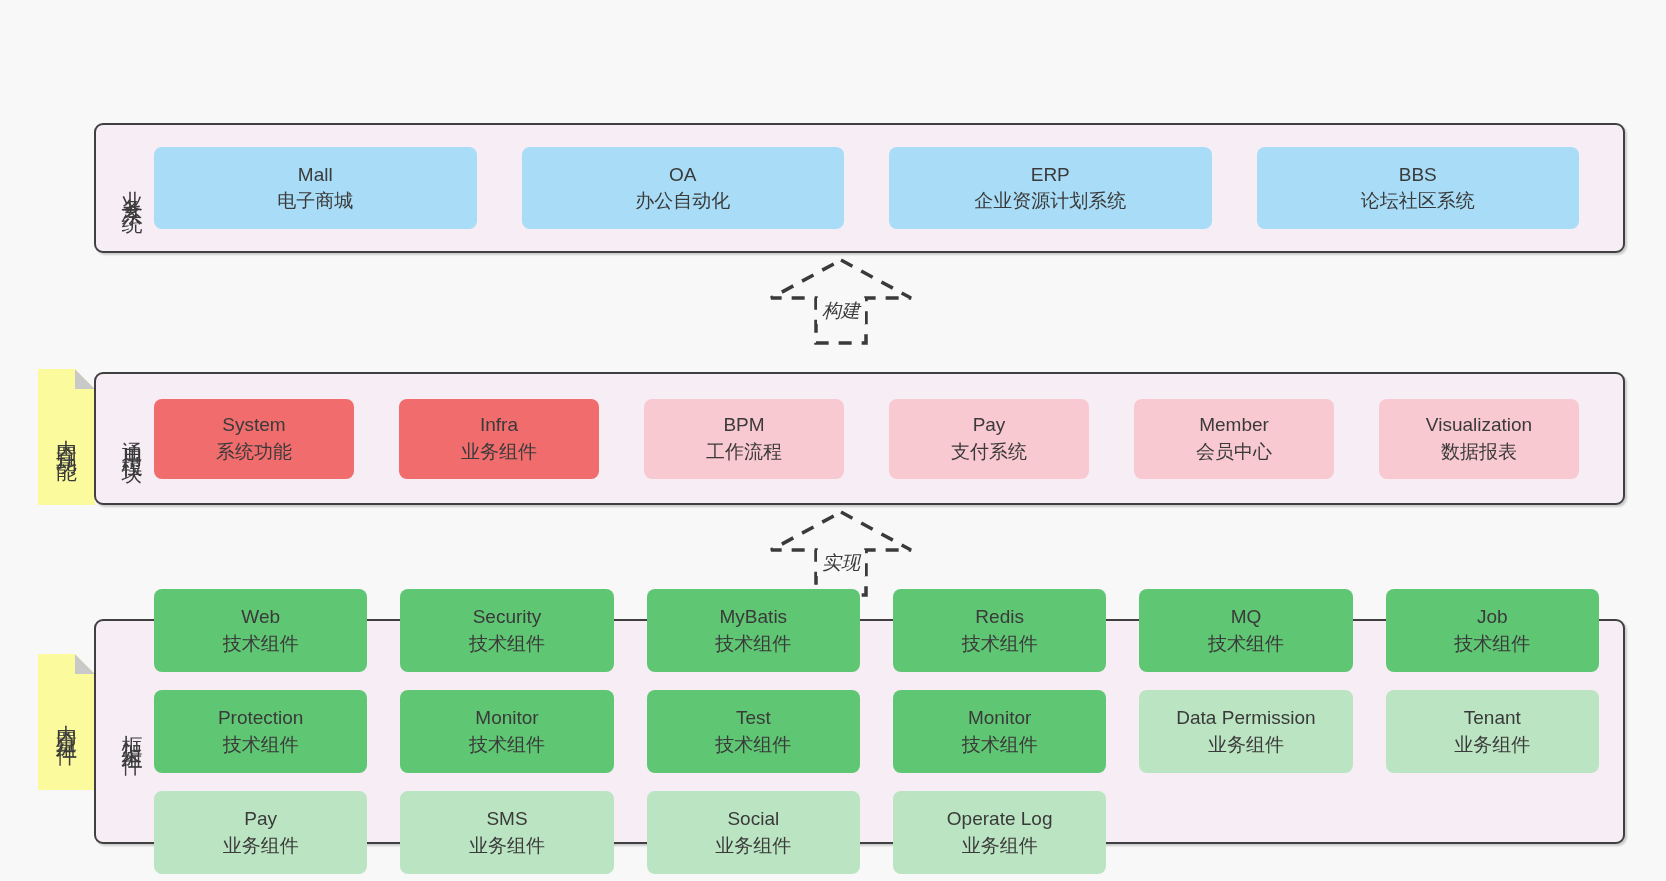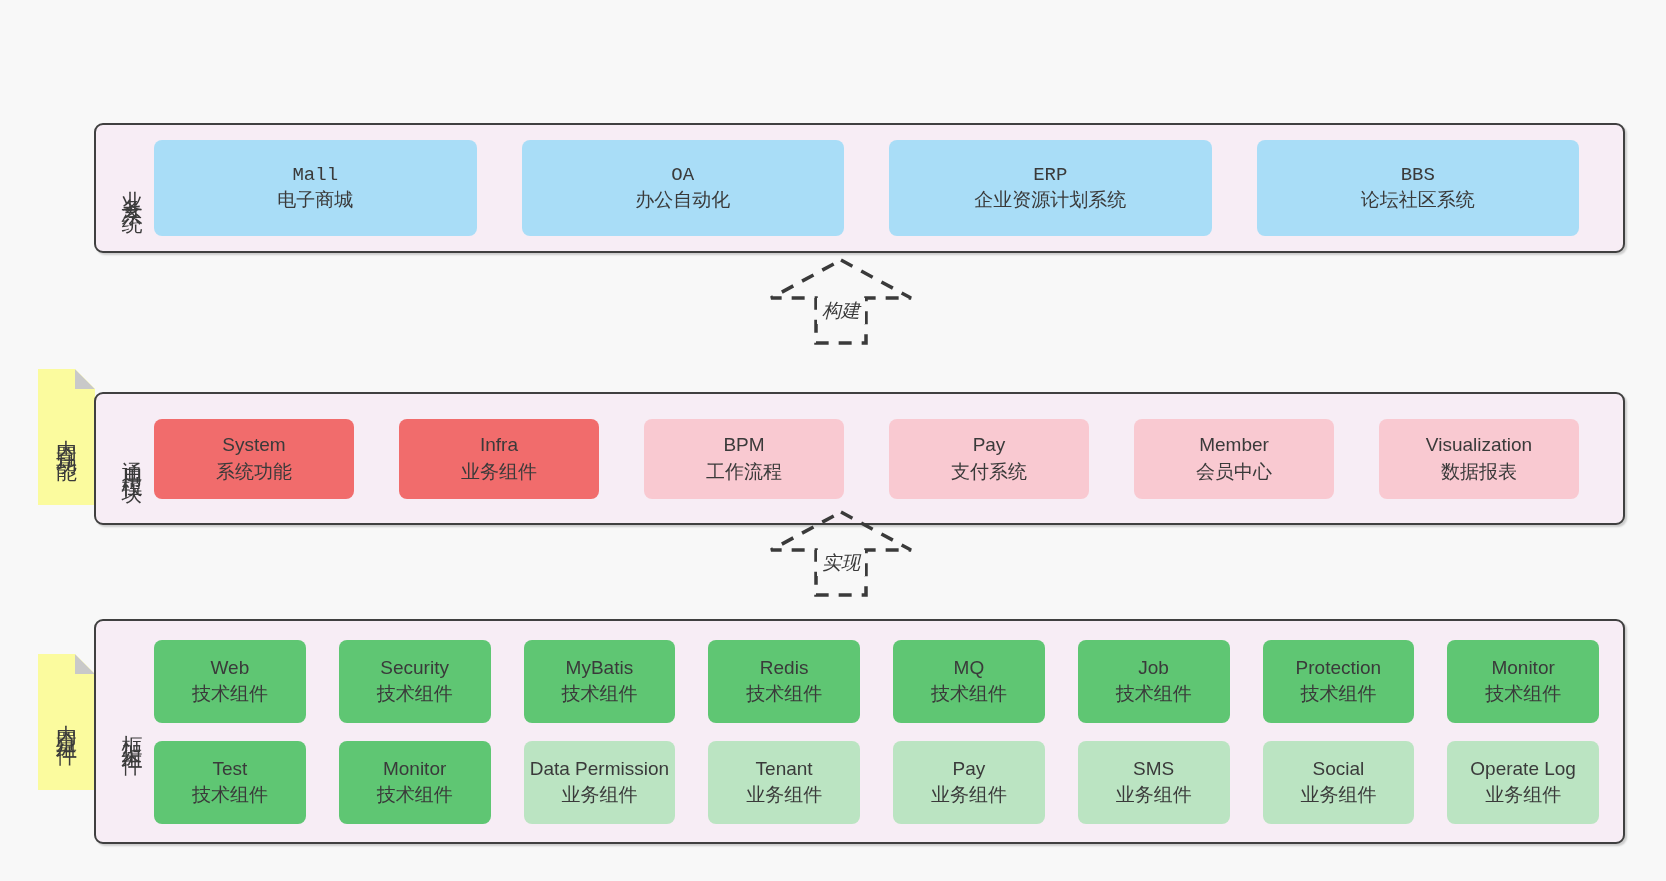--- a/index.html
+++ b/index.html
@@ -7,35 +7,35 @@
     position:relative;width:1666px;height:881px;background:#f8f8f8;
     font-family:"Liberation Sans","DejaVu Sans",sans-serif;color:#3a3a3a;overflow:hidden;
   }
   .container{
     position:absolute;left:94px;width:1531px;box-sizing:border-box;
     background:#f7edf5;border:2px solid #404040;border-radius:9px;
     box-shadow:2px 2px 2px rgba(0,0,0,0.18);
     display:flex;align-items:center;padding-left:14px;
   }
   .c1{top:123px;height:130px;}
-  .c2{top:392px;height:133px;}
+  .c2{top:372px;height:133px;}
   .c3{top:619px;height:225px;}
   .vlabel{
     width:44px;flex:0 0 44px;display:flex;align-items:center;justify-content:center;
     writing-mode:vertical-rl;text-orientation:upright;
     font-size:21px;letter-spacing:7px;color:#3a3a3a;
   }
   .row6{flex:1;display:flex;gap:45px;margin-right:44px;align-items:center;}
   .row6 .box{flex:1;}
-  .grid8{flex:1;display:grid;grid-template-columns:repeat(8,1fr);gap:18px 33px;margin-right:24px;}
+  .grid8{flex:1;display:grid;grid-template-columns:repeat(6,1fr);gap:18px 33px;margin-right:24px;}
   .box{
     border-radius:8px;display:flex;flex-direction:column;align-items:center;justify-content:center;
     text-align:center;font-size:19px;line-height:1.38;padding:4px 6px;box-sizing:border-box;color:#3a3a3a;
   }
-  .h-top{height:96px;font-family:Liberation Mono, monospace;}
+  .h-top{height:82px;}
   .h-mid{height:80px;}
   .h-bot{height:83px;}
   .c-blue{background:#a9ddf7;}
   .c-red{background:#f16c6c;}
   .c-pink{background:#f9c9d1;}
   .c-green{background:#5fc673;}
   .c-lgreen{background:#bbe4c2;}
   .note{
     position:absolute;left:38px;width:57px;height:136px;background:#fbfb9e;
     display:flex;align-items:center;justify-content:center;

